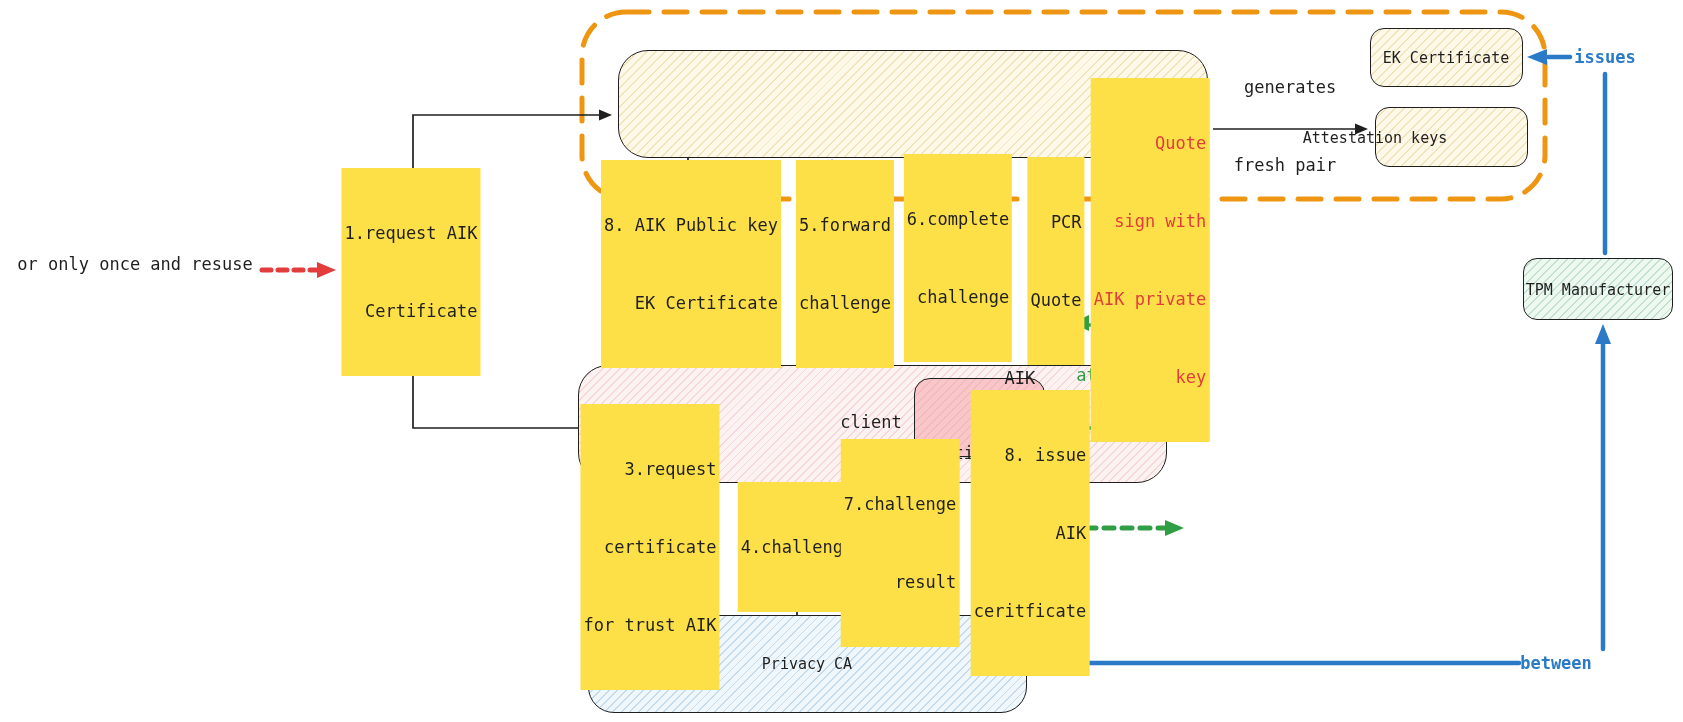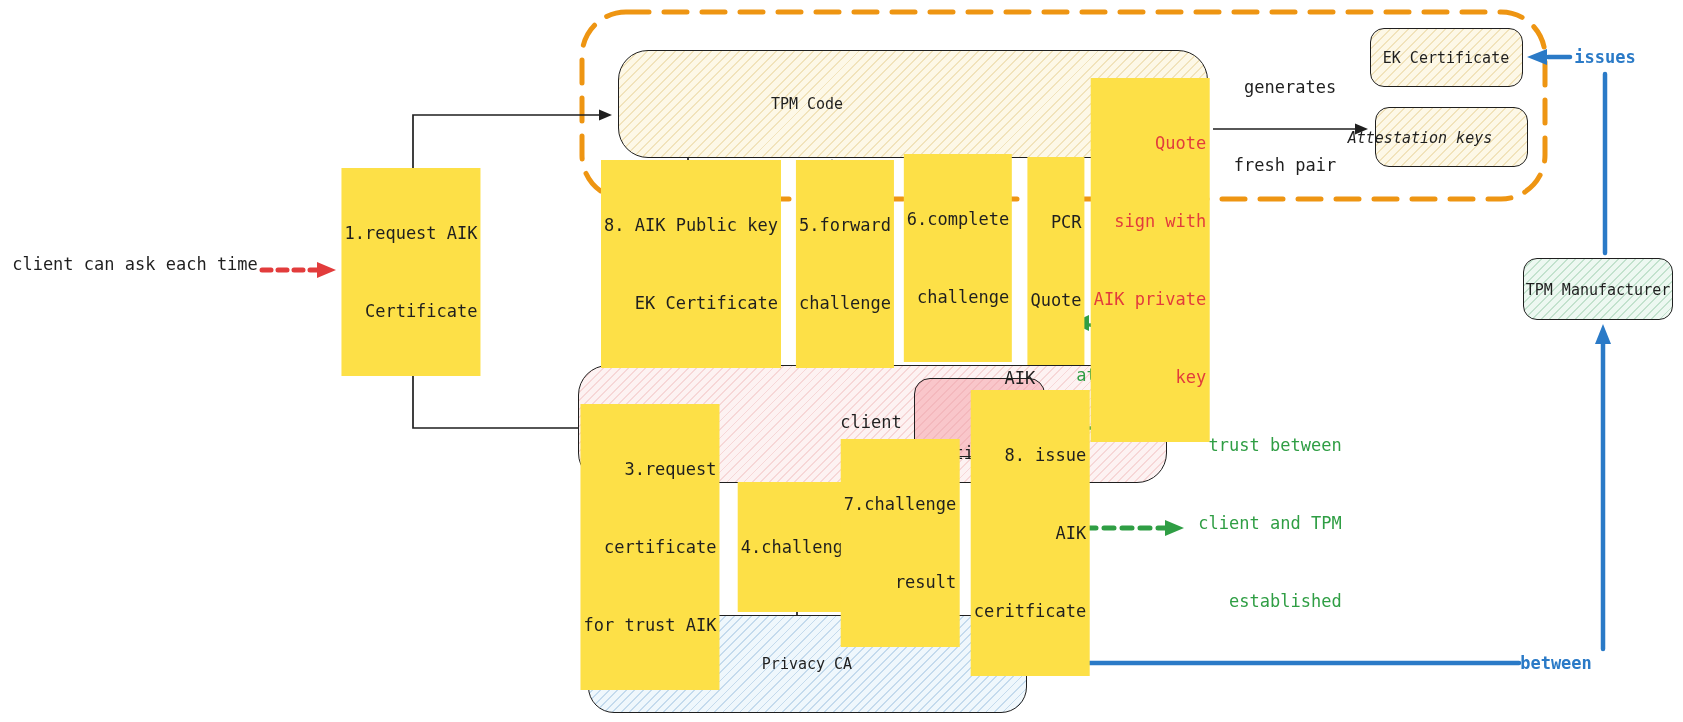--- a/index.html
+++ b/index.html
@@ -118,27 +118,24 @@
         <polygon points="1527,57 1547,49 1547,65" stroke="none"></polygon>
       </g>
       <g>
         <path d="M1027,663 H1519" fill="none" stroke-width="4.5" stroke-linecap="round"></path>
         <path d="M1603,649 V343" fill="none" stroke-width="4.5" stroke-linecap="round"></path>
         <polygon points="1603,324 1595,344 1611,344" stroke="none"></polygon>
       </g>
     </g>
   </svg>
 
-  <div class="lbl boxlbl" style="left:807px;top:104px;">
-    <span>TPM Code</span>
-  </div>
   <div class="lbl boxlbl" style="left:1446px;top:58px;">
     <span>EK Certificate</span>
   </div>
-  <div class="lbl boxlbl" style="left:1420px;top:138px;font-style:italic;">
+  <div class="lbl boxlbl" style="left:1375px;top:138px;">
     <span>Attestation keys</span>
   </div>
   <div class="lbl boxlbl" style="left:1598px;top:290px;">
     <span>TPM Manufacturer</span>
   </div>
   <div class="lbl" style="left:871px;top:422px;">
     <span>client</span>
   </div>
   <div class="lbl" style="left:979px;top:416px;line-height:25px;">
     <span>AIK</span>
@@ -193,27 +190,22 @@
     <span>issues</span>
   </div>
   <div class="lbl blue" style="left:1556px;top:663px;">
     <span>between</span>
   </div>
   <div class="lbl green" style="left:1107px;top:375px;">
     <span>attach</span>
   </div>
 
   <div class="lbl" style="left:135px;top:264px;">
-    <span>client can ask each time</span>
+    <span>or only once and resuse</span>
   </div>
   <div class="lbl bg red" style="left:1150px;top:260px;">
     <span>Quote</span>
     <span>sign with</span>
     <span>AIK private</span>
     <span>key</span>
   </div>
-  <div class="lbl green" style="left:1270px;top:523px;">
-    <span>trust between</span>
-    <span>client and TPM</span>
-    <span>established</span>
-  </div>
 
 </div>
 
 </body></html>

